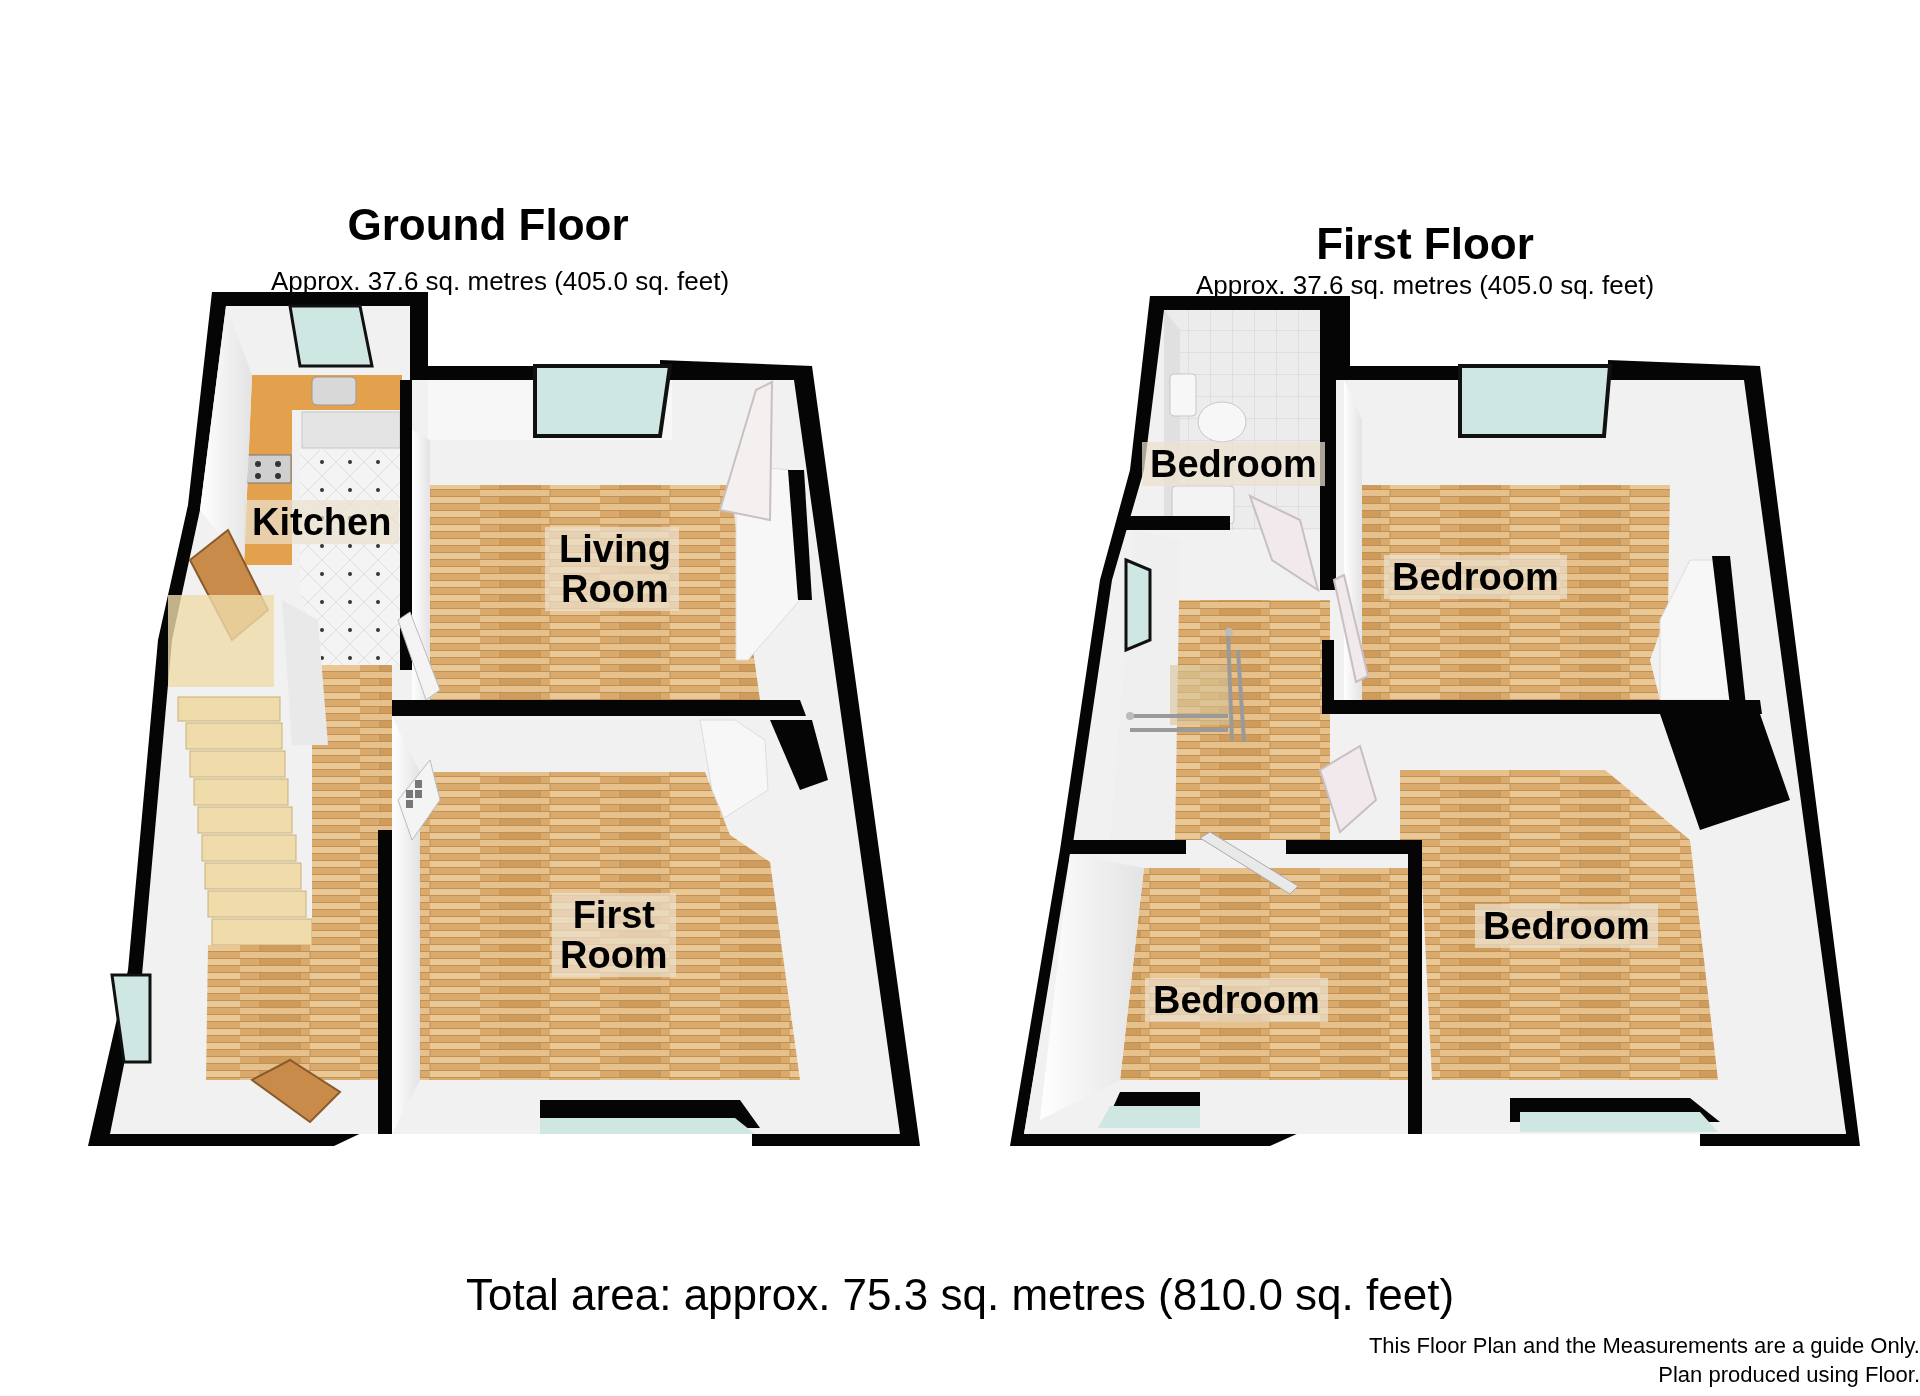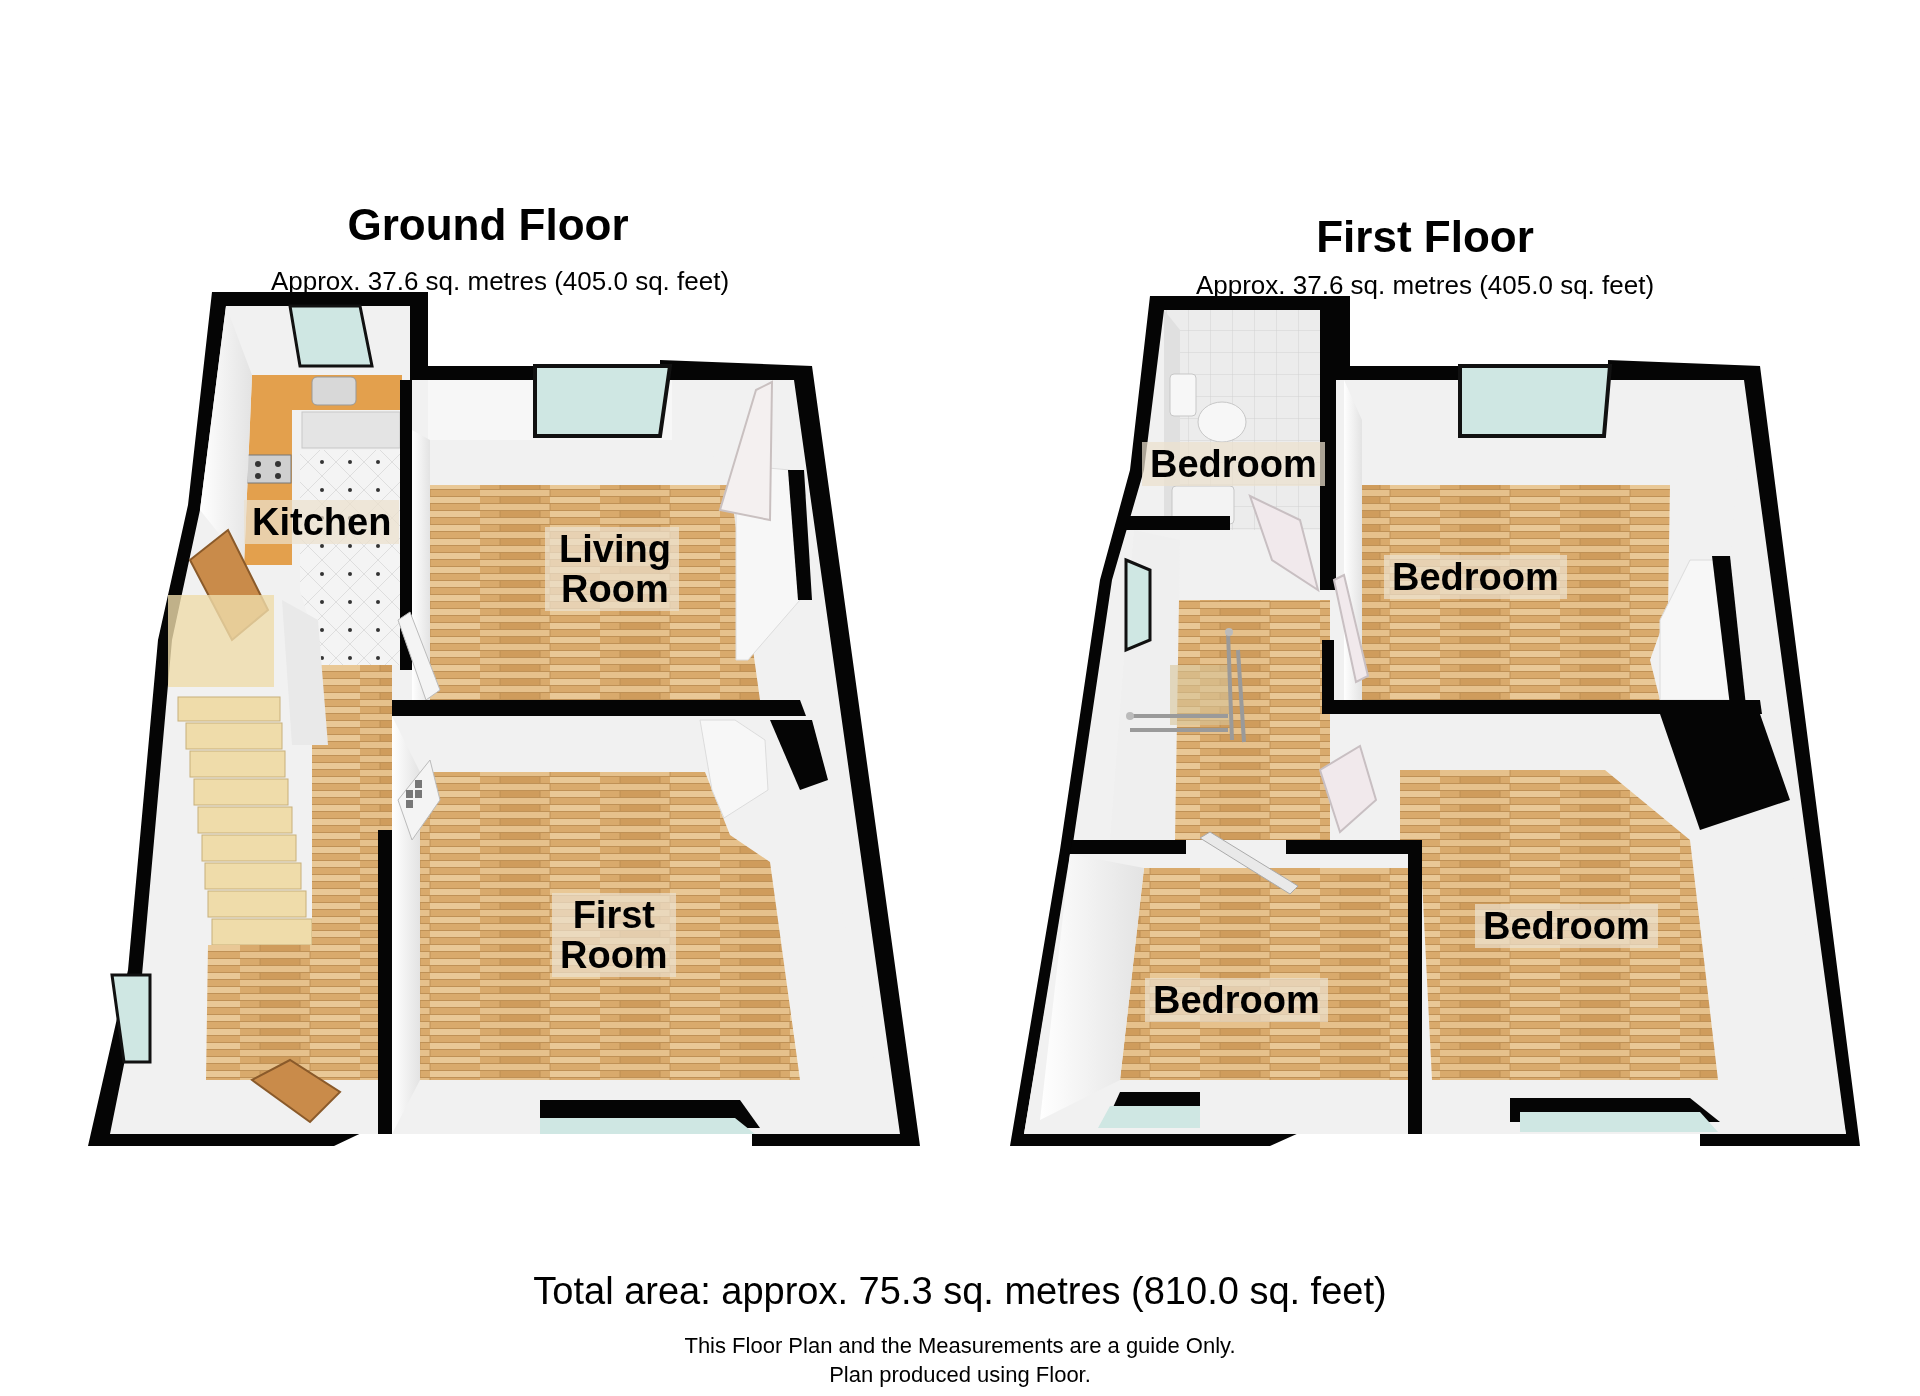--- a/index.html
+++ b/index.html
@@ -1,30 +1,30 @@
 <!DOCTYPE html>
 <html><head>
 <meta charset="utf-8">
 <style>
   html, body { margin:0; padding:0; background:#ffffff; }
   body { width:1920px; height:1396px; position:relative; overflow:hidden; font-family:"Liberation Sans", sans-serif; color:#000; }
   .floor-title { position:absolute; font-weight:bold; font-size:44px; text-align:center; white-space:nowrap; }
   .floor-sub { position:absolute; font-size:26px; text-align:center; white-space:nowrap;margin-top:12px; }
   .plan { position:absolute; left:0; top:0; width:1920px; height:1396px; }
   .room-label { position:absolute; font-weight:bold; font-size:38px; line-height:40px; text-align:center; background:rgba(235,225,205,0.72); padding:2px 8px; white-space:nowrap; }
-  .footer-total { position:absolute; left:0; width:1920px; top:1270px; text-align:center; font-size:38px; }
-  .footer-note { position:absolute; left:0; width:1920px; text-align:center; font-size:22px; }
+  .footer-total { position:absolute; left:0; width:1920px; top:1270px; text-align:center; font-size:44px; }
+  .footer-note { position:absolute; left:0; width:1920px; text-align:right; font-size:22px; }
 </style>
 </head>
 <body>
 
 <div class="floor-title" style="left:288px; width:400px; top:200px;">Ground Floor</div>
 <div class="floor-sub" style="left:200px; width:600px; top:254px;">Approx. 37.6 sq. metres (405.0 sq. feet)</div>
 
-<div class="floor-title" style="left:1225px; width:400px; top:212px;">First Floor</div>
+<div class="floor-title" style="left:1225px; width:400px; top:219px;">First Floor</div>
 <div class="floor-sub" style="left:1125px; width:600px; top:258px;">Approx. 37.6 sq. metres (405.0 sq. feet)</div>
 
 <svg class="plan" viewBox="0 0 1920 1396" xmlns="http://www.w3.org/2000/svg">
   <defs>
     <pattern id="wood" width="120" height="14" patternUnits="userSpaceOnUse">
       <rect width="120" height="14" fill="#d9aa6c"></rect>
       <rect x="0" y="0" width="70" height="6" fill="#e6c18c"></rect>
       <rect x="70" y="7" width="50" height="6" fill="#e9c896"></rect>
       <rect x="20" y="7" width="40" height="6" fill="#cf9c5c"></rect>
       <line x1="0" y1="6.5" x2="120" y2="6.5" stroke="#b98a50" stroke-width="0.8"></line>

